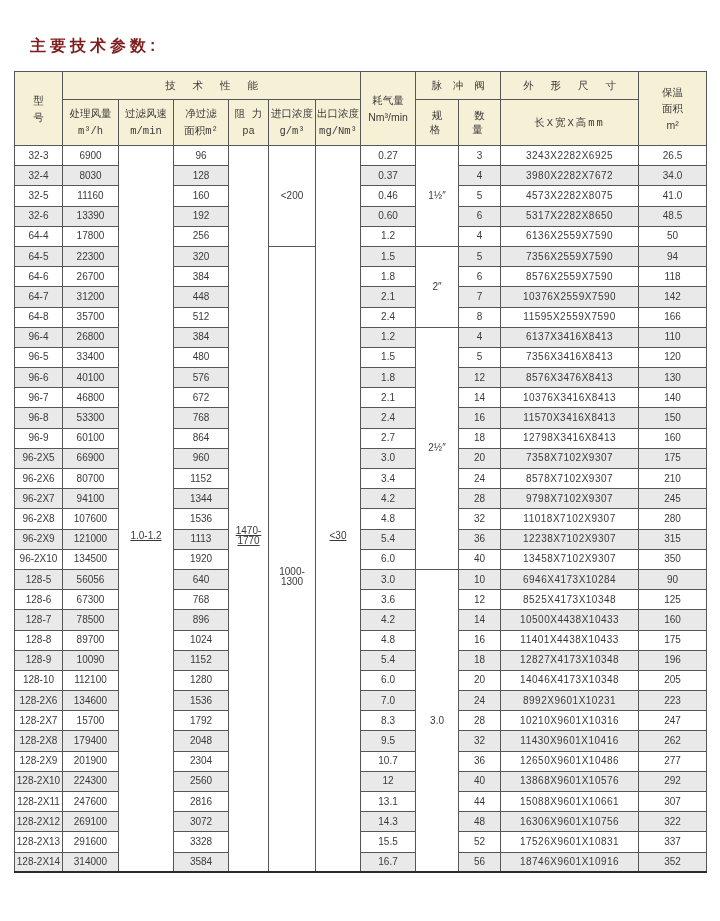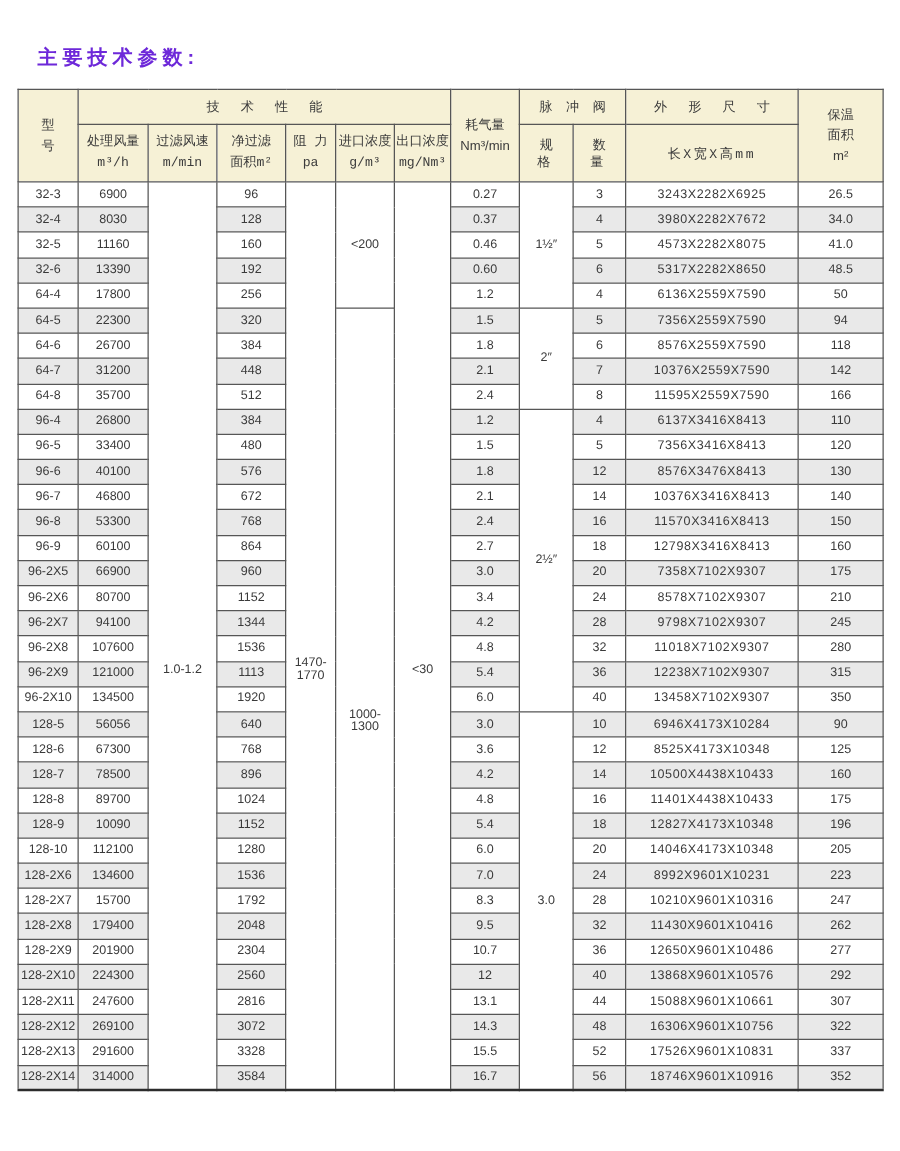--- a/index.html
+++ b/index.html
@@ -12,21 +12,21 @@
     font-family: "Liberation Sans", "DejaVu Sans", sans-serif;
     color: #3a3a3a;
     overflow: hidden;
   }
   .title {
     position: absolute;
     left: 30px;
     top: 36px;
     font-size: 16px;
     font-weight: bold;
-    color: #6d28d9;
+    color: #7f1d1d;
     letter-spacing: 4px;
     white-space: nowrap;
   }
   table.spec {
     position: absolute;
     left: 14px;
     top: 71px;
     width: 692px;
     border-collapse: collapse;
     table-layout: fixed;
@@ -52,21 +52,21 @@
   .group-sm { letter-spacing: 4px; text-indent: 4px; }
   .pre { white-space: pre-line; line-height: 1.55; font-size: 10px; }
   .spec tbody td {
     height: 20.2px;
     font-size: 10px;
     background: #ffffff;
     line-height: 1;
   }
   .spec tbody tr:nth-child(even) td { background: #e9e9e9; }
   .spec tbody td.merged { background: #ffffff !important; }
-  .spec tbody td.pushdeep { padding-top: 54px; }
+  .spec tbody td.pushdeep { padding-top: 54px; text-decoration: underline; }
   .spec tbody td.pushmid { padding-top: 36px; }
   .spec tbody td.dims-cell { letter-spacing: 0.5px; margin-left: 31px; }
 </style>
 </head>
 <body>
 
 <div class="canvas">
   <div class="title">主要技术参数:</div>
 
   <table class="spec">

